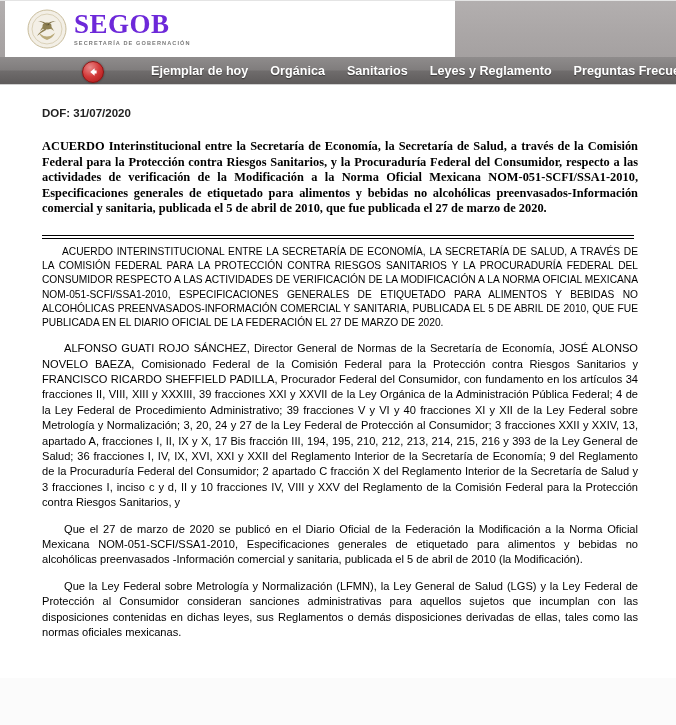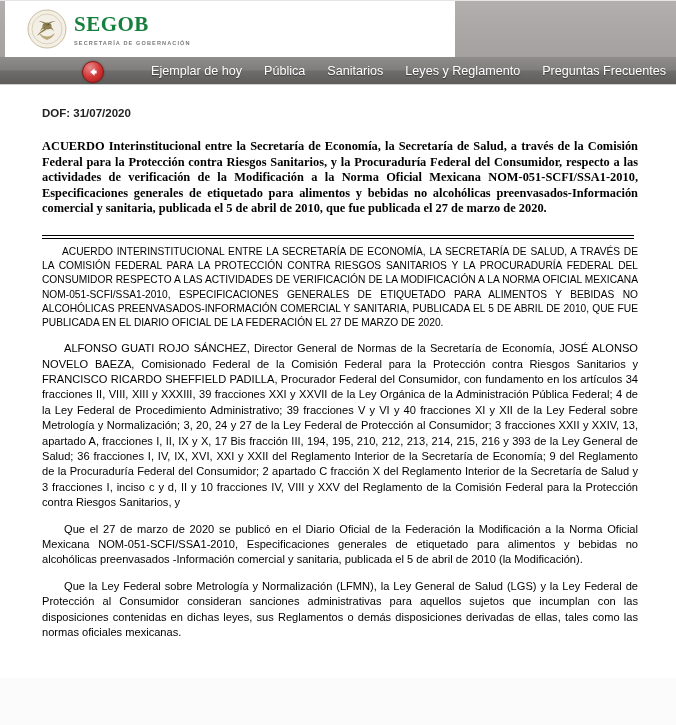--- a/index.html
+++ b/index.html
@@ -50,23 +50,23 @@
   .emblem svg { display:block; }
   .brand {
     margin-left: 7px;
     display: flex;
     flex-direction: column;
     justify-content: center;
   }
   .brand-name {
     font-family: "Liberation Serif", serif;
     font-weight: bold;
-    font-size: 21px;
+    font-size: 27px;
     line-height: 27px;
-    color: #15803d;
+    color: #6d28d9;
     letter-spacing: 0.5px;
   }
   .brand-sub {
     font-family: "Liberation Sans", sans-serif;
     font-size: 5.6px;
     line-height: 8px;
     letter-spacing: 1.1px;
     color: #7a7a7a;
     font-weight: bold;
     margin-top: 1px;
@@ -108,21 +108,21 @@
   .nav-items {
     margin-left: 151px;
     display: flex;
     align-items: center;
     gap: 22px;
     white-space: nowrap;
   }
   .nav-item {
     color: #ffffff;
     font-size: 12.6px;
-    font-weight: normal;
+    font-weight: bold;
     font-family: "Liberation Sans", sans-serif;
     text-shadow: 0 1px 1px rgba(0,0,0,.45);
     cursor: pointer;
   }
 
   
   .doc {
     background: #ffffff;
     padding: 0 16px 0 16px;
     box-sizing: border-box;
@@ -225,21 +225,21 @@
   </div>
 
   <div class="navbar">
     <div class="back-btn">
       <svg width="12" height="12" viewBox="0 0 12 12">
         <path d="M7.6 2.2 L3.2 6 L7.6 9.8 L7.6 7.6 L9.6 7.6 L9.6 4.4 L7.6 4.4 Z" fill="#ffffff"></path>
       </svg>
     </div>
     <div class="nav-items">
       <span class="nav-item">Ejemplar de hoy</span>
-      <span class="nav-item">Pública</span>
+      <span class="nav-item">Orgánica</span>
       <span class="nav-item">Sanitarios</span>
       <span class="nav-item">Leyes y Reglamento</span>
       <span class="nav-item">Preguntas Frecuentes</span>
     </div>
   </div>
 
   <div class="doc">
     <div class="doc-inner">
 
       <div class="dof-date">DOF: 31/07/2020</div>

